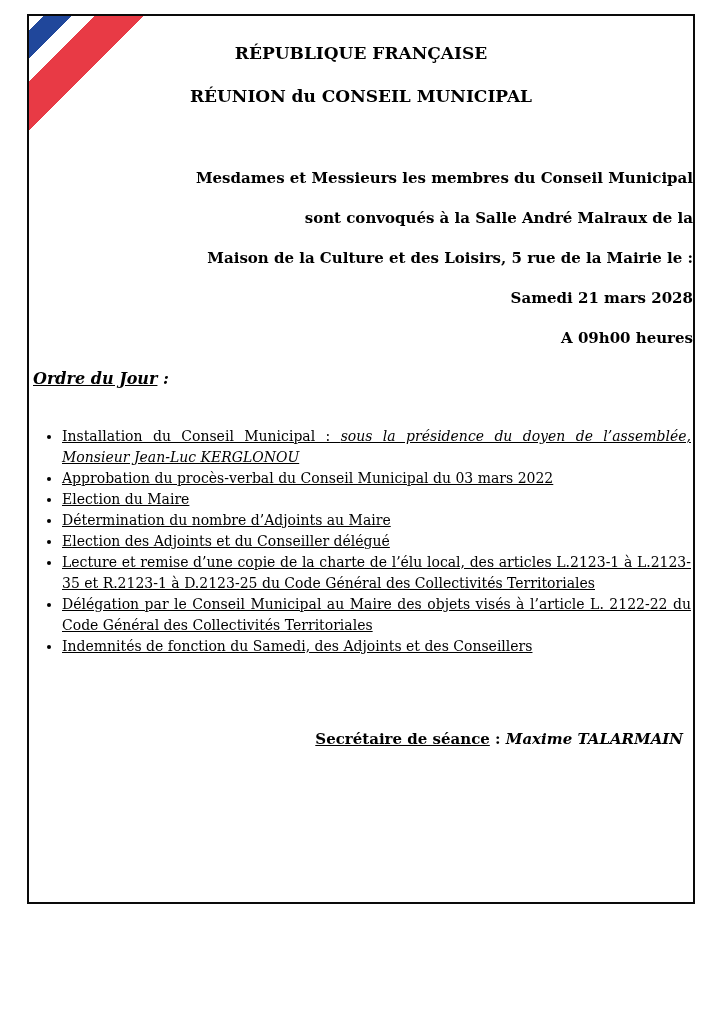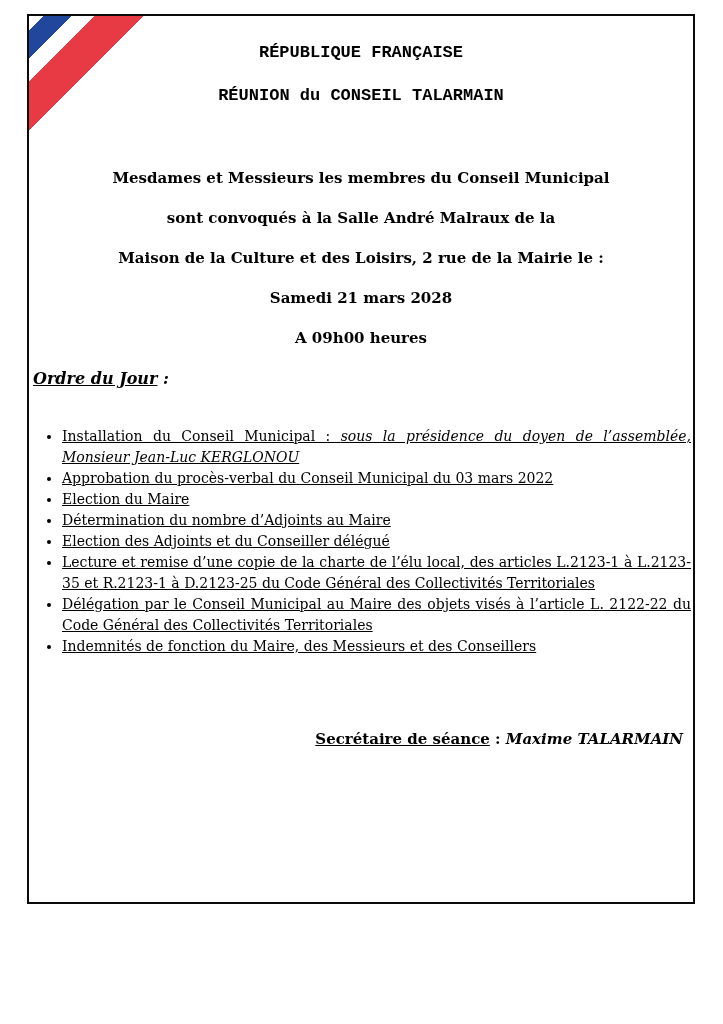--- a/index.html
+++ b/index.html
@@ -42,31 +42,31 @@
   }
   .titles {
     padding-top: 26px;
     text-align: center;
   }
   .title-line {
     font-size: 17px;
     line-height: 22px;
     font-weight: bold;
     margin: 0 0 21px 0;
-    font-family: Liberation Mono, monospace;
   }
   .intro {
     margin-top: 62px;
     text-align: center;
   }
   .intro-line {
     font-size: 15px;
     line-height: 18px;
     font-weight: bold;
     margin: 0 0 22px 0;
+    text-align: right;
   }
   .ordre {
     margin: 0 0 0 4px;
     font-size: 16px;
     line-height: 20px;
     font-weight: bold;
     font-style: italic;
   }
   .ordre .underlined { text-decoration: underline; }
   ul.agenda {
@@ -96,40 +96,40 @@
 </head>
 <body>
 
 <div class="canvas">
   <div class="sheet">
 
     <div class="flag"></div>
 
     <div class="titles">
       <p class="title-line">RÉPUBLIQUE FRANÇAISE</p>
-      <p class="title-line">RÉUNION du CONSEIL TALARMAIN</p>
+      <p class="title-line">RÉUNION du CONSEIL MUNICIPAL</p>
     </div>
 
     <div class="intro">
       <p class="intro-line">Mesdames et Messieurs les membres du Conseil Municipal</p>
       <p class="intro-line">sont convoqués à la Salle André Malraux de la</p>
-      <p class="intro-line">Maison de la Culture et des Loisirs, 2 rue de la Mairie le :</p>
+      <p class="intro-line">Maison de la Culture et des Loisirs, 5 rue de la Mairie le :</p>
       <p class="intro-line">Samedi 21 mars 2028</p>
       <p class="intro-line">A 09h00 heures</p>
     </div>
 
     <p class="ordre"><span class="underlined">Ordre du Jour</span><span> :</span></p>
 
     <ul class="agenda">
       <li><span>Installation du Conseil Municipal : </span><span class="agenda-italic">sous la présidence du doyen de l’assemblée, Monsieur Jean-Luc KERGLONOU</span></li>
       <li><span>Approbation du procès-verbal du Conseil Municipal du 03 mars 2022</span><span class="agenda-italic"></span></li>
       <li><span>Election du Maire</span><span class="agenda-italic"></span></li>
       <li><span>Détermination du nombre d’Adjoints au Maire</span><span class="agenda-italic"></span></li>
       <li><span>Election des Adjoints et du Conseiller délégué</span><span class="agenda-italic"></span></li>
       <li><span>Lecture et remise d’une copie de la charte de l’élu local, des articles L.2123-1 à L.2123-35 et R.2123-1 à D.2123-25 du Code Général des Collectivités Territoriales</span><span class="agenda-italic"></span></li>
       <li><span>Délégation par le Conseil Municipal au Maire des objets visés à l’article L. 2122-22 du Code Général des Collectivités Territoriales</span><span class="agenda-italic"></span></li>
-      <li><span>Indemnités de fonction du Maire, des Messieurs et des Conseillers</span><span class="agenda-italic"></span></li>
+      <li><span>Indemnités de fonction du Samedi, des Adjoints et des Conseillers</span><span class="agenda-italic"></span></li>
     </ul>
 
     <p class="secretary"><span class="underlined">Secrétaire de séance</span><span> : </span><span class="name">Maxime TALARMAIN</span></p>
 
   </div>
 </div>
 
 </body></html>

